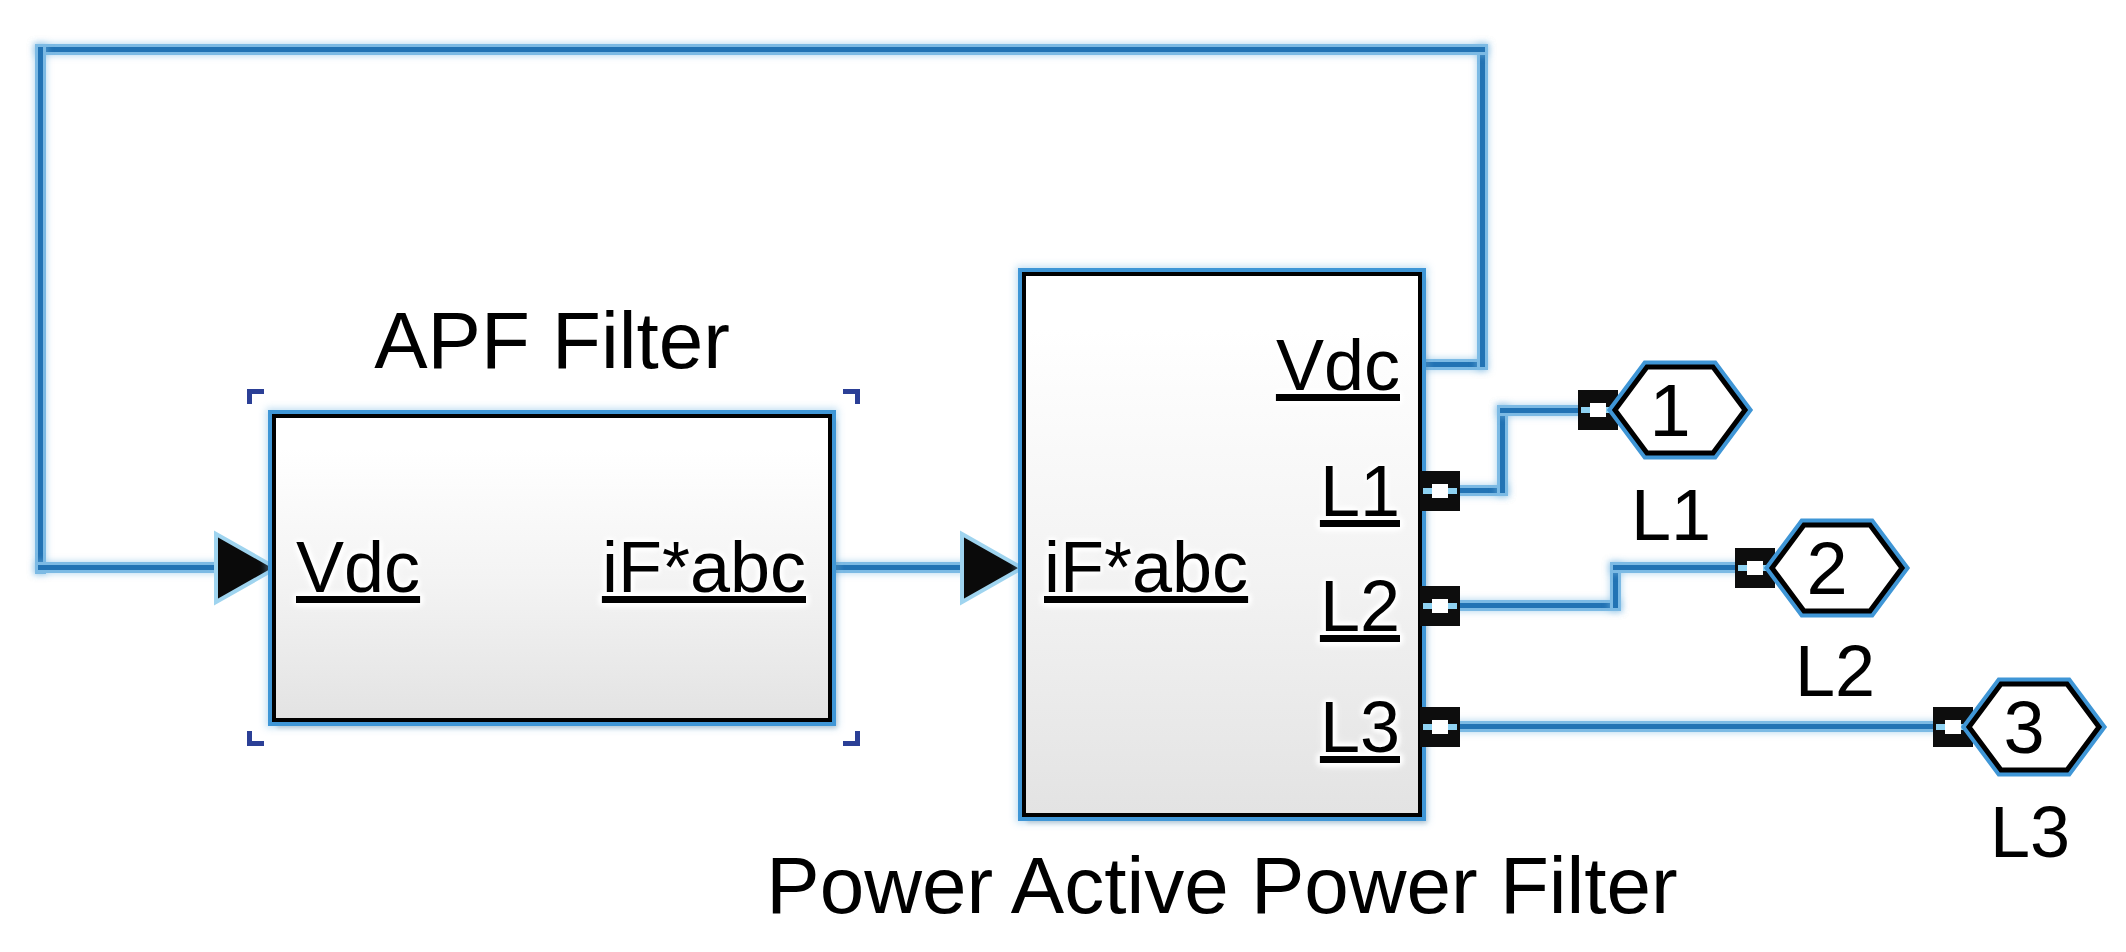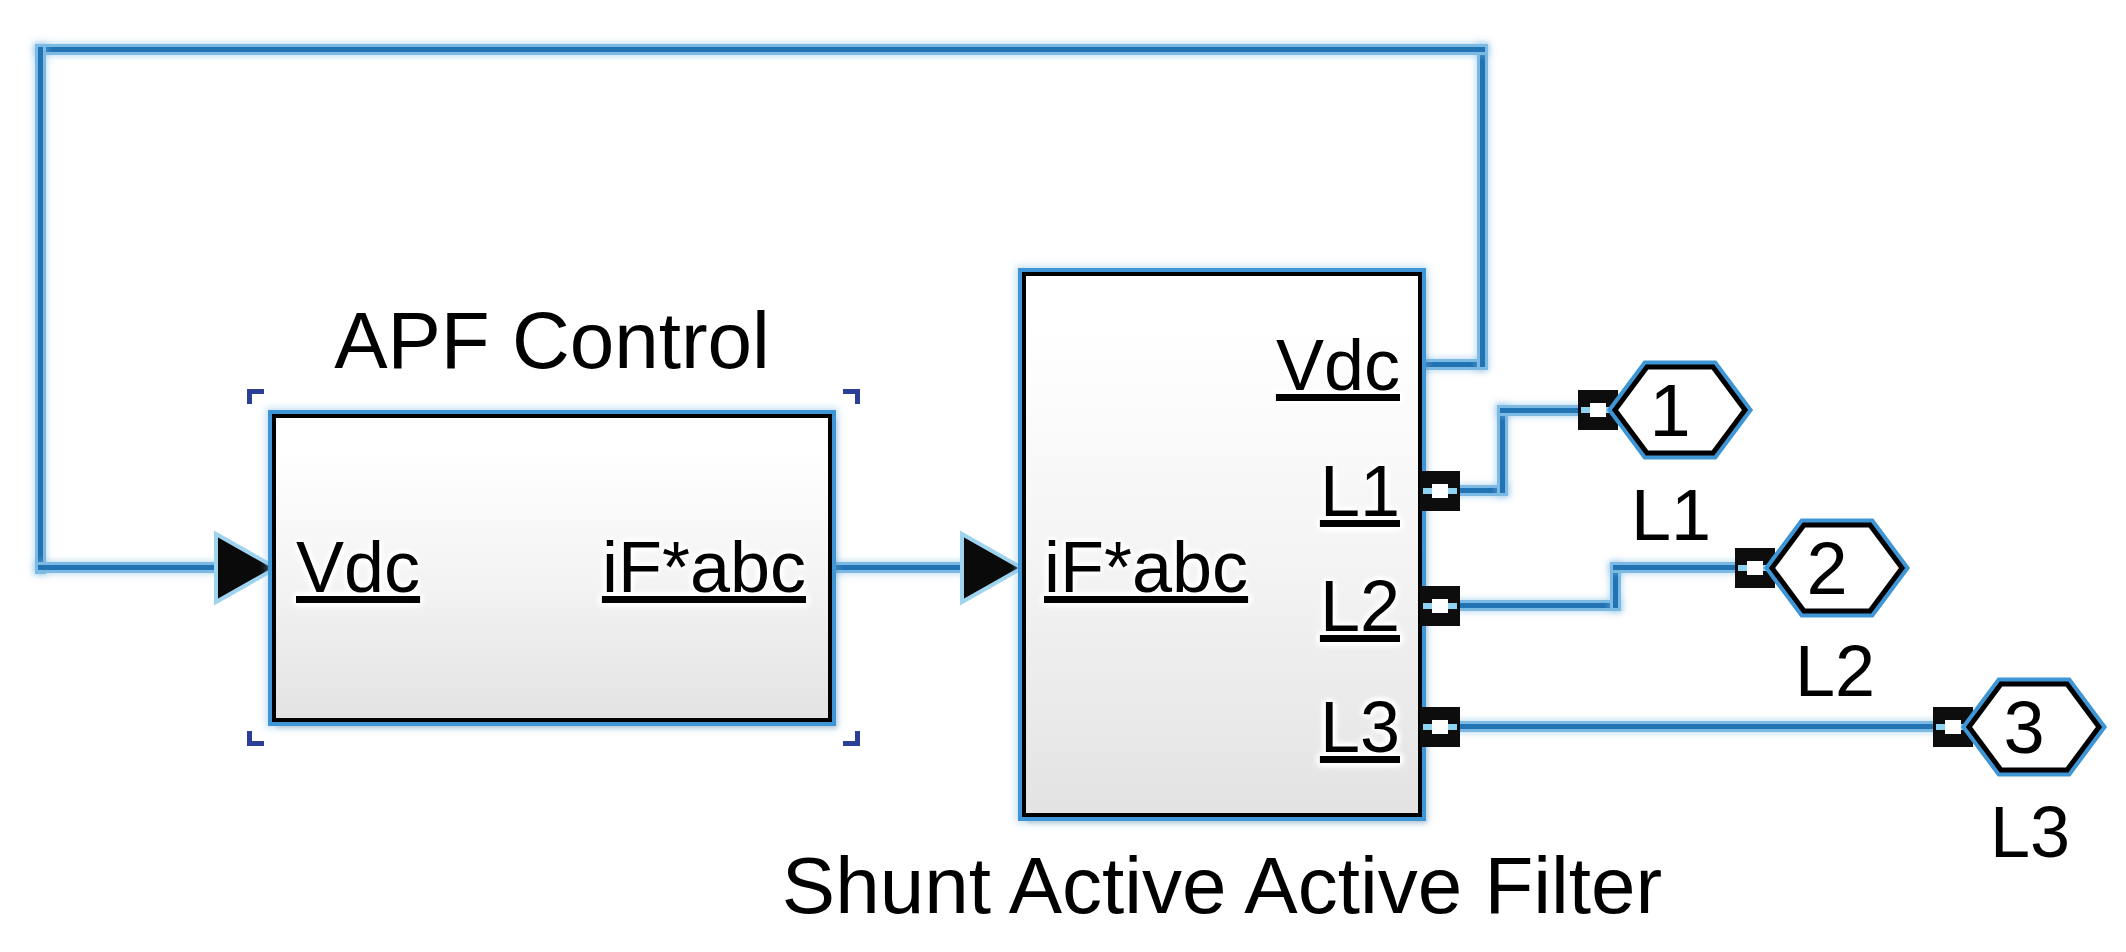--- a/index.html
+++ b/index.html
@@ -85,31 +85,31 @@
     <div class="wire h" style="left:1458px;top:603px;width:160px;"></div>
     <div class="wire v" style="left:1613px;top:566px;height:42px;"></div>
     <div class="wire h" style="left:1613px;top:565px;width:126px;"></div>
   </div>
 
   <div>
     <div class="wire h" style="left:1458px;top:724px;width:479px;"></div>
   </div>
 
   <div class="block" style="left:272px;top:414px;width:560px;height:308px;"></div>
-  <div class="block-title" style="left:252px;top:300px;width:600px;">APF Control</div>
+  <div class="block-title" style="left:252px;top:300px;width:600px;">APF Filter</div>
   <div class="port-label" style="left:296px;top:527px;width:260px;">Vdc</div>
   <div class="port-label right" style="left:506px;top:527px;width:300px;">iF*abc</div>
 
   <div class="bracket tl" style="left:247px;top:389px;"></div>
   <div class="bracket tr" style="left:843px;top:389px;"></div>
   <div class="bracket bl" style="left:247px;top:731px;"></div>
   <div class="bracket br" style="left:843px;top:731px;"></div>
 
   <div class="block" style="left:1022px;top:272px;width:400px;height:545px;"></div>
-  <div class="block-title" style="left:722px;top:845px;width:1000px;">Shunt Active Active Filter</div>
+  <div class="block-title" style="left:722px;top:845px;width:1000px;">Power Active Power Filter</div>
   <div class="port-label" style="left:1044px;top:527px;width:300px;">iF*abc</div>
   <div class="port-label right" style="left:1150px;top:325px;width:250px;">Vdc</div>
   <div class="port-label right" style="left:1150px;top:451px;width:250px;">L1</div>
   <div class="port-label right" style="left:1150px;top:566px;width:250px;">L2</div>
   <div class="port-label right" style="left:1150px;top:687px;width:250px;">L3</div>
 
   <div class="anchor" style="left:1420px;top:471px;"></div>
   <div class="anchor" style="left:1420px;top:586px;"></div>
   <div class="anchor" style="left:1420px;top:707px;"></div>
 

